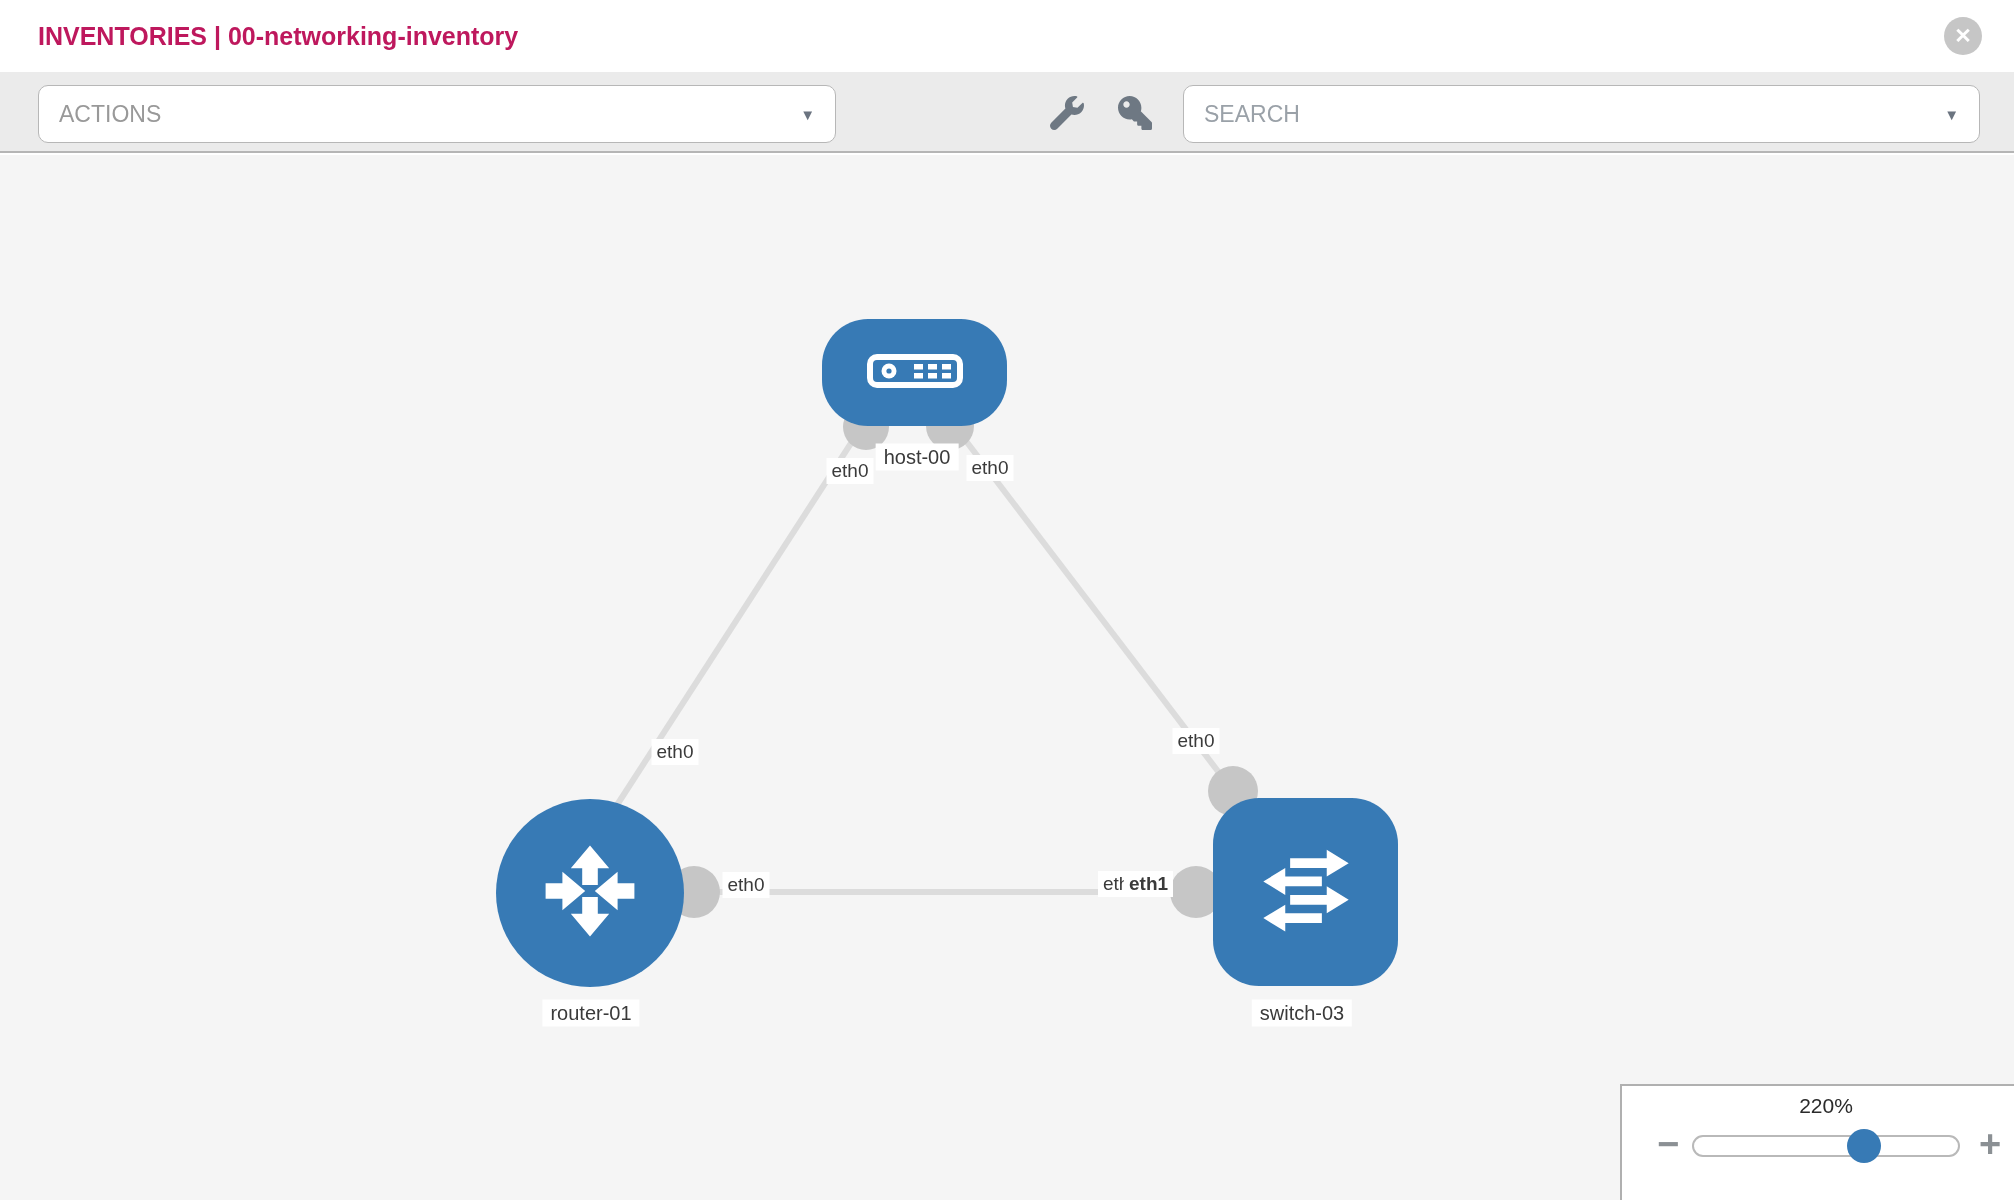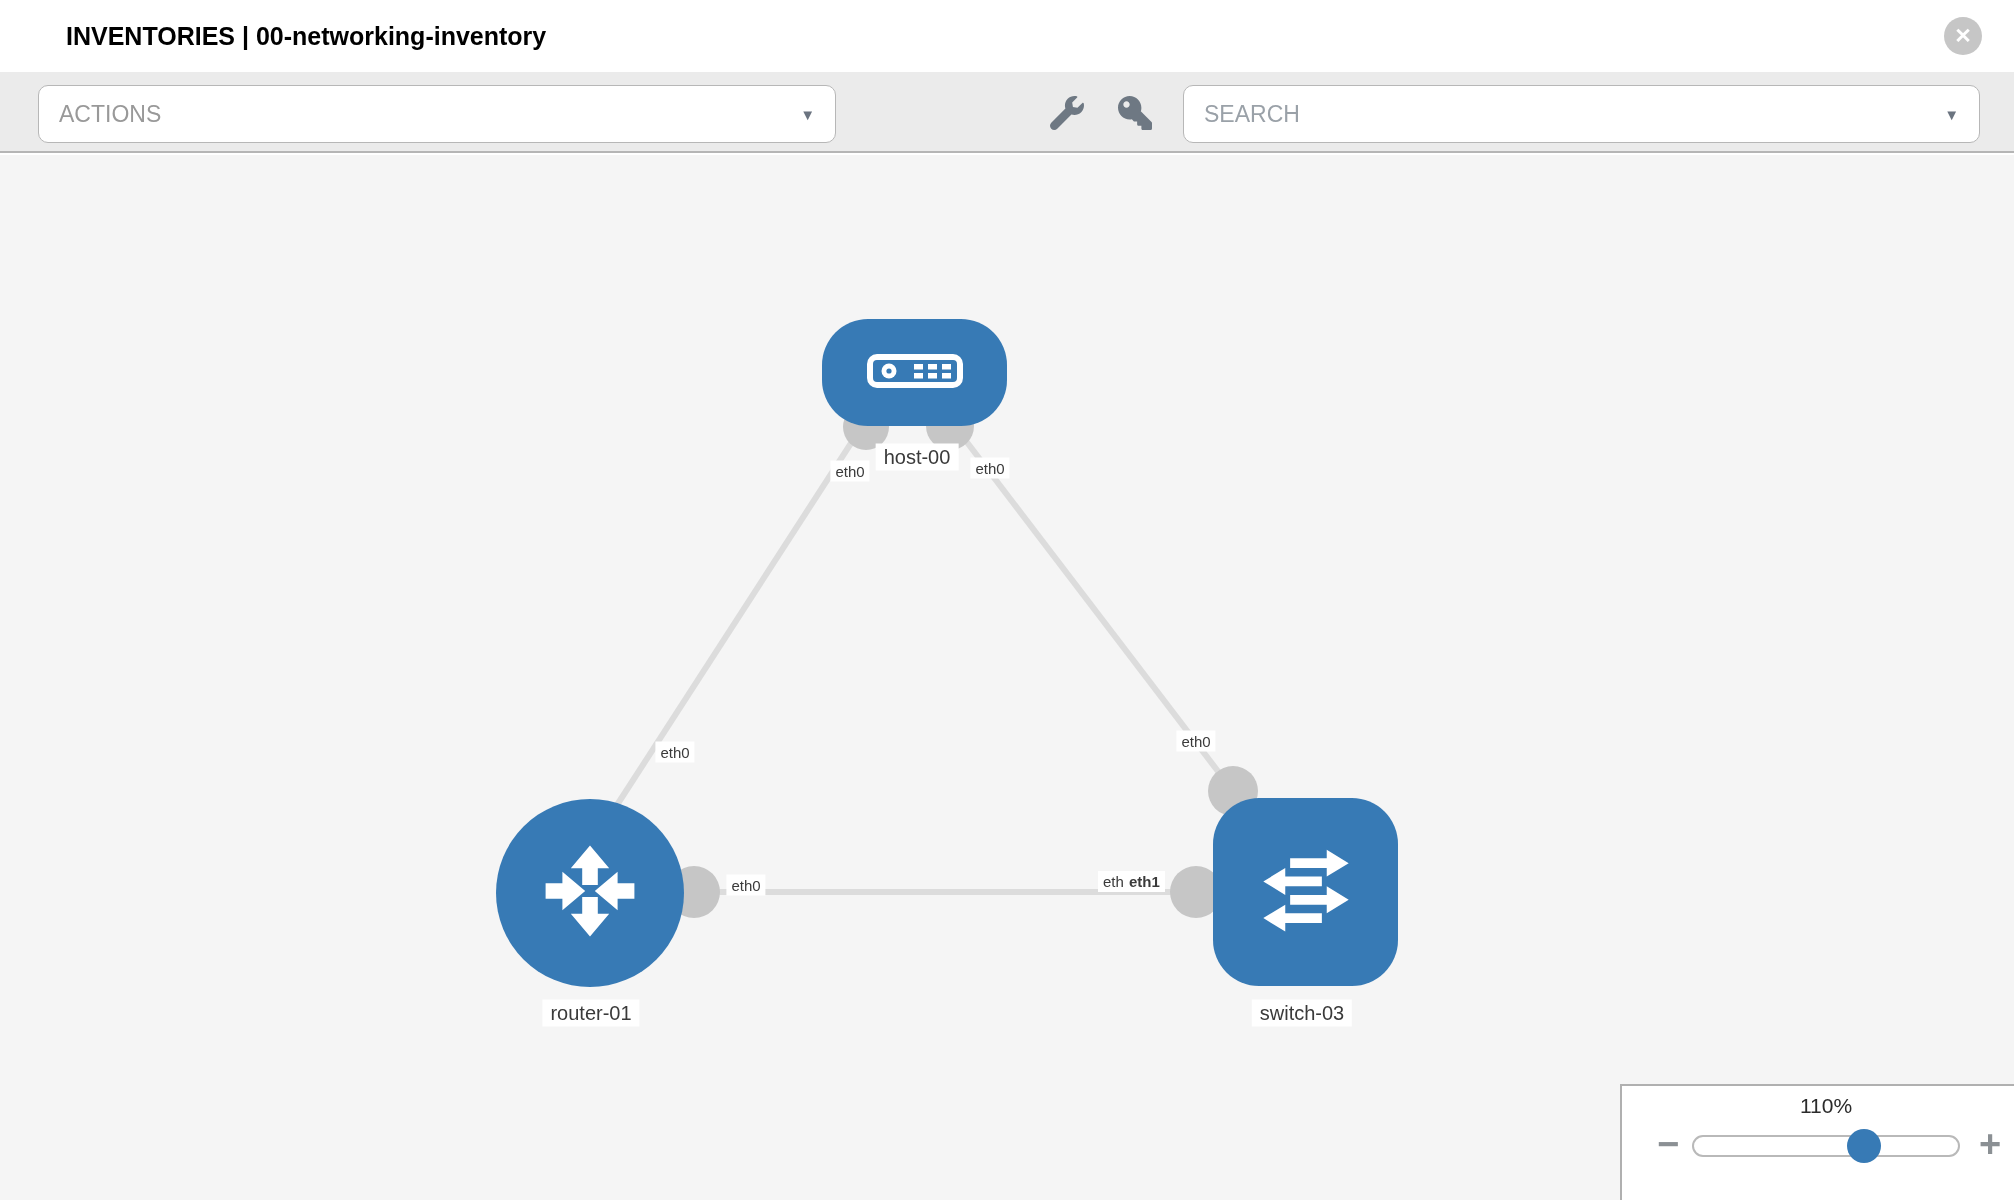--- a/index.html
+++ b/index.html
@@ -3,21 +3,21 @@
 <meta charset="utf-8">
 <style>
   * { margin:0; padding:0; box-sizing:border-box; }
   html,body { width:2014px; height:1200px; }
   body { font-family:"Liberation Sans", sans-serif; background:#fff; overflow:hidden; }
   .app { position:relative; width:2014px; height:1200px; background:#fff; }
 
   
   .header { position:absolute; left:0; top:0; width:100%; height:72px; background:#ffffff;
             display:flex; align-items:center; padding:0 30px 0 38px; }
-  .title { font-size:25px; font-weight:700; color:#000000; letter-spacing:0;margin-left:28px; }
+  .title { font-size:25px; font-weight:700; color:#be185d; letter-spacing:0; }
   .close-btn { position:absolute; right:32px; top:17px; width:38px; height:38px; border-radius:50%;
                background:#c6c6c6; color:#ffffff; display:flex; align-items:center; justify-content:center;
                font-size:21px; font-weight:700; cursor:pointer; }
 
   
   .toolbar { position:absolute; left:0; top:72px; width:100%; height:81px; background:#ebebeb;
              border-bottom:2px solid #b5b5b5; }
   .select-box { position:absolute; top:13px; height:58px; background:#fff; border:1px solid #b7b7b7;
                 border-radius:10px; display:flex; align-items:center; padding:0 20px;
                 font-size:23px; color:#999999; cursor:pointer; }
@@ -36,21 +36,21 @@
   .net-svg line { stroke:#dcdcdc; stroke-width:6; }
   .net-svg circle.connector { fill:#c6c6c6; }
 
   .node { position:absolute; background:#377ab5; display:flex; align-items:center; justify-content:center; cursor:pointer; }
   .node-host { left:822px; top:164px; width:185px; height:107px; border-radius:46px; }
   .node-router { left:496px; top:644px; width:188px; height:188px; border-radius:50%; }
   .node-switch { left:1213px; top:643px; width:185px; height:188px; border-radius:46px; }
 
   .chip { position:absolute; background:#ffffff; color:#3a3a3a; white-space:nowrap; }
   .node-label { font-size:20px; padding:2px 8px; transform:translate(-50%,-50%); }
-  .if-label { font-size:15px; padding:2px 5px; }
+  .if-label { font-size:19px; padding:2px 5px; }
   .if-center { transform:translate(-50%,-50%); }
 
   
   .zoom-panel { position:absolute; left:1620px; top:929px; width:420px; height:290px;
                 background:#ffffff; border:2px solid #b0b0b0; }
   .zoom-value { position:absolute; left:70px; top:8px; width:268px; text-align:center;
                 font-size:21px; color:#2b2b2b; }
   .zoom-row { position:absolute; left:0; top:38px; width:100%; height:44px; }
   .zoom-minus, .zoom-plus { position:absolute; top:0; width:40px; height:44px; text-align:center;
                             font-size:38px; font-weight:700; color:#8b9094; line-height:40px; cursor:pointer; }
@@ -159,21 +159,21 @@
 
     <div class="chip if-label if-center" style="left:850px; top:316px;">eth0</div>
     <div class="chip if-label if-center" style="left:990px; top:313px;">eth0</div>
     <div class="chip if-label if-center" style="left:675px; top:597px;">eth0</div>
     <div class="chip if-label if-center" style="left:1196px; top:586px;">eth0</div>
     <div class="chip if-label if-center" style="left:746px; top:730px;">eth0</div>
     <div class="chip if-label" style="left:1098px; top:716px; z-index:2;">eth0</div>
     <div class="chip if-label" style="left:1124px; top:716px; z-index:3;font-weight:bold;">eth1</div>
 
     <div class="zoom-panel">
-      <div class="zoom-value">110%</div>
+      <div class="zoom-value">220%</div>
       <div class="zoom-row">
         <div class="zoom-minus">
           <span>−</span>
         </div>
         <div class="zoom-track">
           <div class="zoom-thumb"></div>
         </div>
         <div class="zoom-plus">
           <span>+</span>
         </div>

